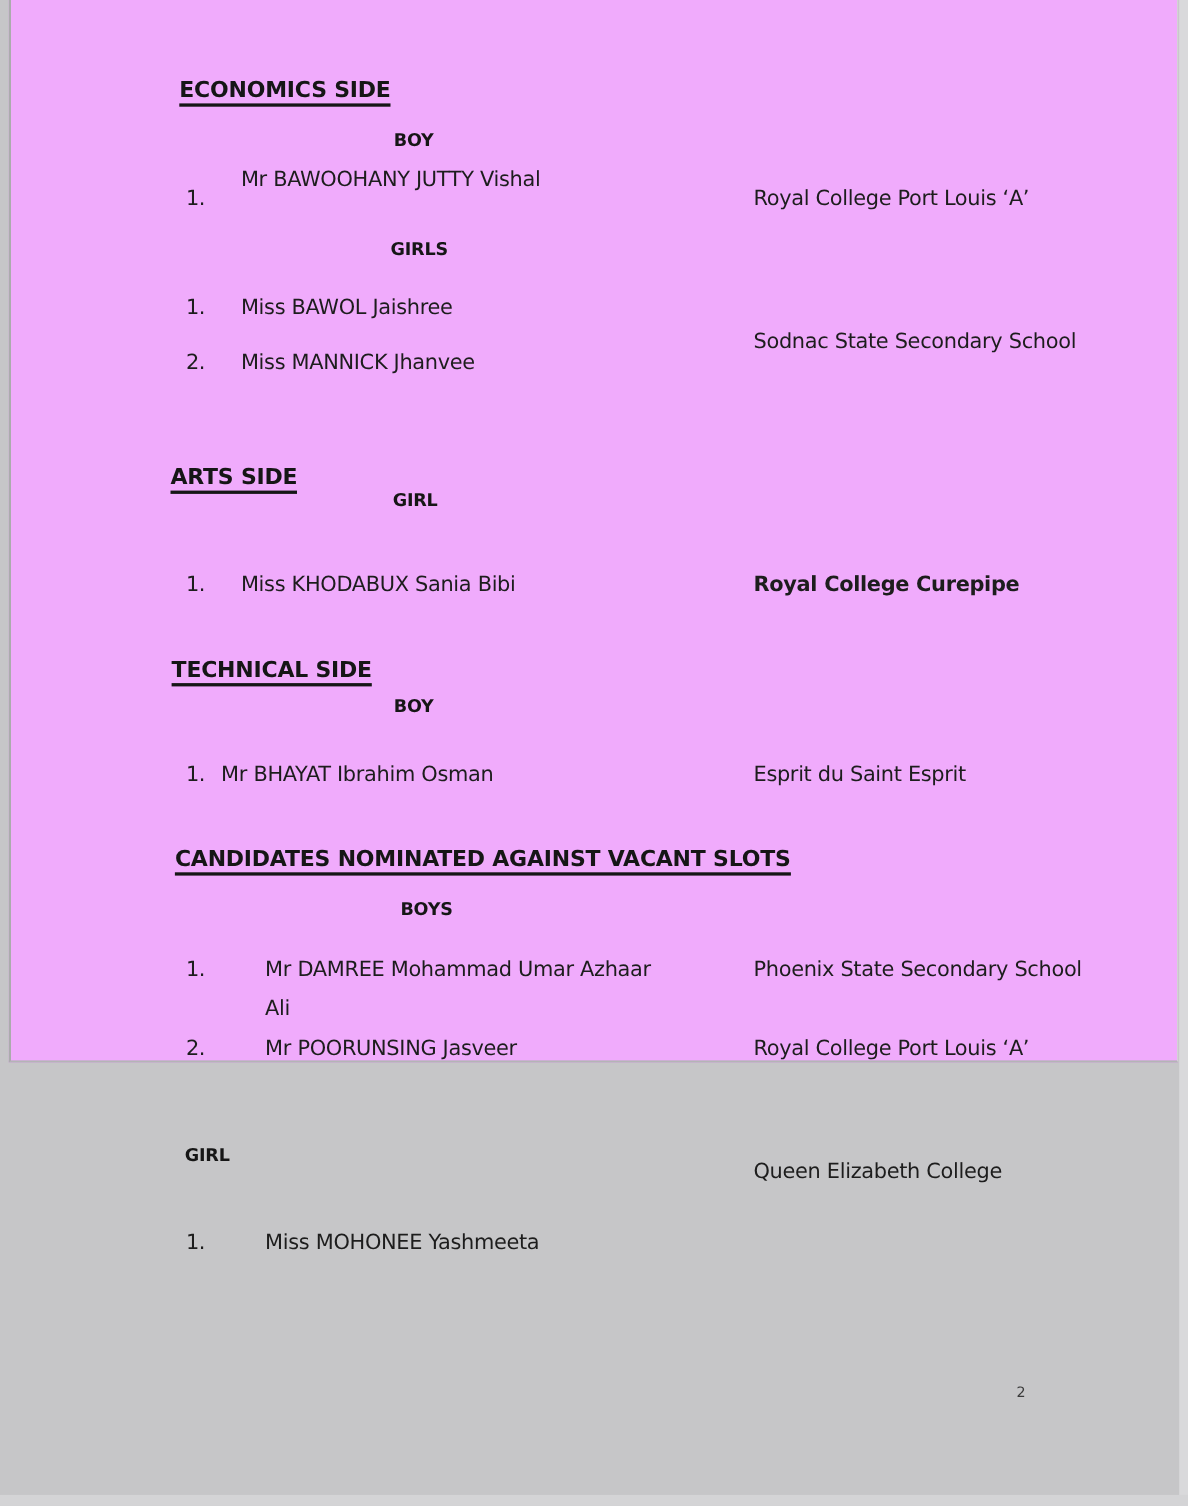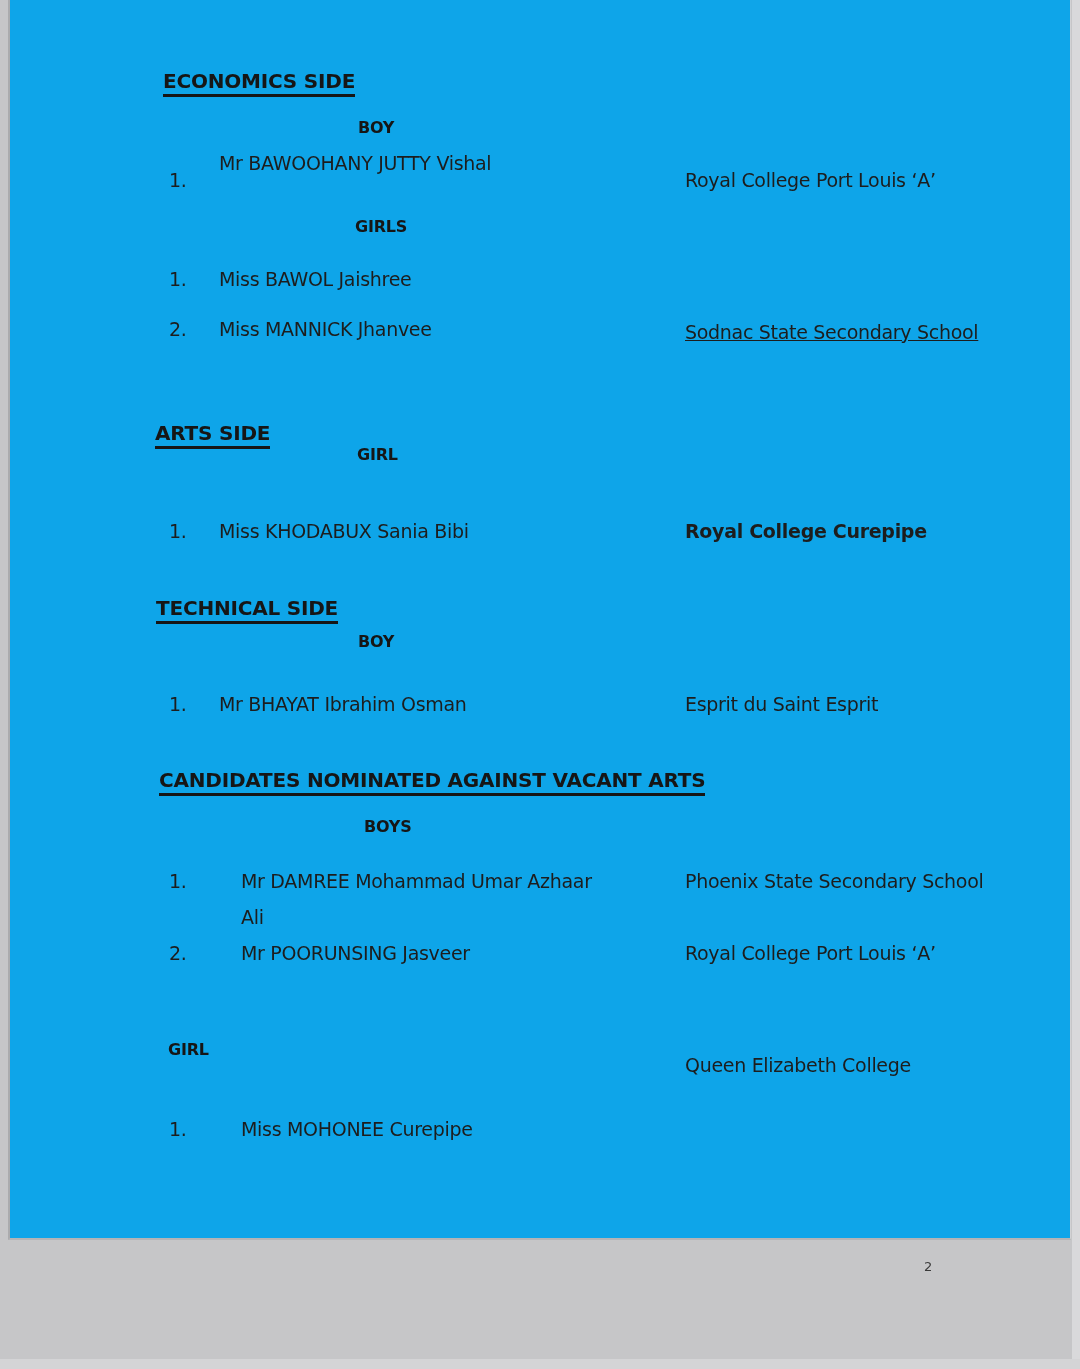--- a/index.html
+++ b/index.html
@@ -14,22 +14,22 @@
   .scan-wrap {
     position: relative;
     width: 1080px;
     height: 1369px;
   }
   .page {
     position: absolute;
     left: 8px;
     top: 0;
     width: 1063px;
-    height: 1240px;
-    background: #0ea5e9;
+    height: 966px;
+    background: #f0abfc;
     border-left: 2px solid #ababad;
     border-bottom: 2px solid #b4b4b6;
     border-right: 1px solid #d2d2d4;
     box-sizing: border-box;
   }
   .strip-right {
     position: absolute;
     left: 1072px; top: 0;
     width: 8px; height: 1369px;
     background: #d9d9db;
@@ -91,57 +91,57 @@
     <div class="abs entry-name" style="left:209px; top:154px;">Mr BAWOOHANY JUTTY Vishal</div>
     <div class="abs entry-school" style="left:675px; top:171px;">Royal College Port Louis ‘A’</div>
 
     <div class="abs sublabel" style="left:345px; top:219px;">GIRLS</div>
 
     <div class="abs entry-num" style="left:159px; top:270px;">1.</div>
     <div class="abs entry-name" style="left:209px; top:270px;">Miss BAWOL Jaishree</div>
 
     <div class="abs entry-num" style="left:159px; top:320px;">2.</div>
     <div class="abs entry-name" style="left:209px; top:320px;">Miss MANNICK Jhanvee</div>
-    <div class="abs entry-school" style="left:675px; top:323px;text-decoration:underline;">Sodnac State Secondary School</div>
+    <div class="abs entry-school" style="left:675px; top:301px;">Sodnac State Secondary School</div>
 
     <div class="abs" style="left:145px; top:421px;">
       <span class="heading">ARTS SIDE</span>
     </div>
     <div class="abs sublabel" style="left:347px; top:447px;">GIRL</div>
 
     <div class="abs entry-num" style="left:159px; top:522px;">1.</div>
     <div class="abs entry-name" style="left:209px; top:522px;">Miss KHODABUX Sania Bibi</div>
     <div class="abs entry-school" style="left:675px; top:522px;font-weight:bold;">Royal College Curepipe</div>
 
     <div class="abs" style="left:146px; top:596px;">
       <span class="heading">TECHNICAL SIDE</span>
     </div>
     <div class="abs sublabel" style="left:348px; top:634px;">BOY</div>
 
     <div class="abs entry-num" style="left:159px; top:695px;">1.</div>
-    <div class="abs entry-name" style="left:209px; top:695px;">Mr BHAYAT Ibrahim Osman</div>
+    <div class="abs entry-name" style="left:191px; top:695px;">Mr BHAYAT Ibrahim Osman</div>
     <div class="abs entry-school" style="left:675px; top:695px;">Esprit du Saint Esprit</div>
 
     <div class="abs" style="left:149px; top:768px;">
-      <span class="heading">CANDIDATES NOMINATED AGAINST VACANT ARTS</span>
+      <span class="heading">CANDIDATES NOMINATED AGAINST VACANT SLOTS</span>
     </div>
     <div class="abs sublabel" style="left:354px; top:819px;">BOYS</div>
 
     <div class="abs entry-num" style="left:159px; top:872px;">1.</div>
     <div class="abs entry-name wrap" style="left:231px; top:863px;">Mr DAMREE Mohammad Umar Azhaar Ali</div>
     <div class="abs entry-school" style="left:675px; top:872px;">Phoenix State Secondary School</div>
 
     <div class="abs entry-num" style="left:159px; top:944px;">2.</div>
     <div class="abs entry-name" style="left:231px; top:944px;">Mr POORUNSING Jasveer</div>
     <div class="abs entry-school" style="left:675px; top:944px;">Royal College Port Louis ‘A’</div>
 
     <div class="abs sublabel" style="left:158px; top:1042px;">GIRL</div>
 
     <div class="abs entry-num" style="left:159px; top:1120px;">1.</div>
-    <div class="abs entry-name" style="left:231px; top:1120px;">Miss MOHONEE Curepipe</div>
+    <div class="abs entry-name" style="left:231px; top:1120px;">Miss MOHONEE Yashmeeta</div>
     <div class="abs entry-school" style="left:675px; top:1056px;">Queen Elizabeth College</div>
 
     <div class="abs page-num" style="left:914px; top:1260px;">2</div>
 
   </div>
 
   <div class="strip-right"></div>
   <div class="strip-bottom"></div>
 
 </div>

